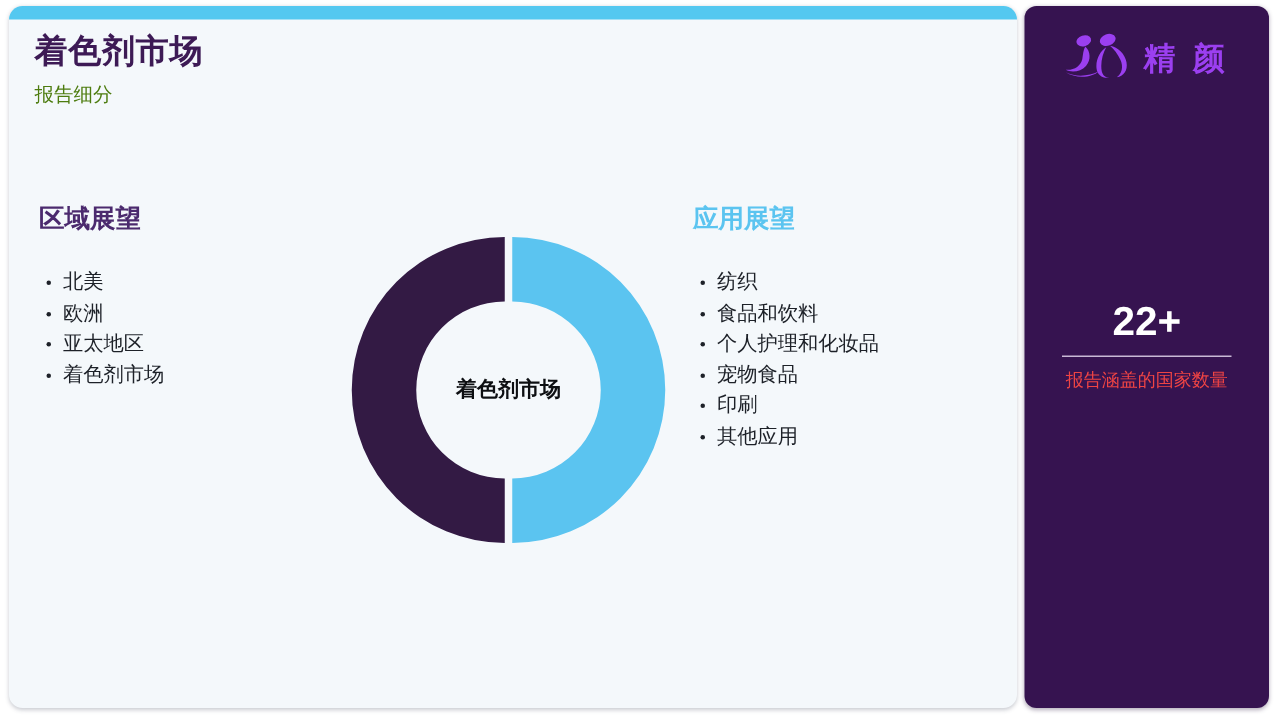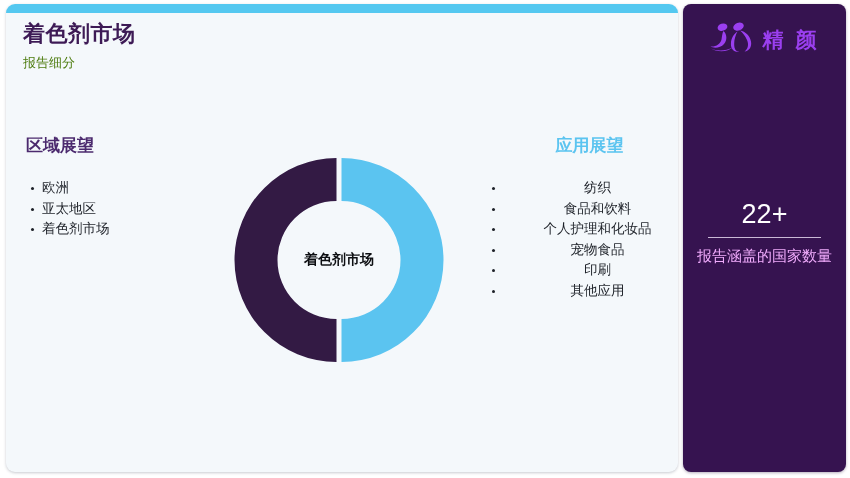--- a/index.html
+++ b/index.html
@@ -60,21 +60,21 @@
     color: #4d7c0f;
     font-weight: normal;
   }
 
   
   .col {
     position: absolute;
     top: 131px;
   }
   .col-left  { left: 20px; width: 190px; }
-  .col-right { left: 481px; width: 205px; text-align: center; }
+  .col-right { left: 456px; width: 205px; }
 
   .col-heading {
     margin: 0 0 22px 0;
     font-size: 17px;
     font-weight: bold;
     line-height: 1.25;
   }
   .heading-purple { color: #4b2a6e; }
   .heading-blue   { color: #5bc4f0; }
 
@@ -158,33 +158,33 @@
 
   .stat {
     position: absolute;
     left: 0;
     top: 196px;
     width: 163px;
     text-align: center;
   }
   .stat-value {
     font-size: 27px;
-    font-weight: normal;
+    font-weight: bold;
     color: #ffffff;
     line-height: 1.05;
   }
   .stat-divider {
     width: 113px;
     height: 1px;
     background: #c9b9d6;
     margin: 9px auto 8px auto;
   }
   .stat-label {
-    font-size: 15px;
-    color: #f0abfc;
+    font-size: 12px;
+    color: #ef4444;
     line-height: 1.3;
   }
 
   .site-url {
     position: absolute;
     left: 0;
     bottom: 23px;
     width: 163px;
     text-align: center;
     font-size: 13px;
@@ -201,20 +201,21 @@
     <div class="accent-bar"></div>
 
     <div class="title-block">
       <h1 class="main-title">着色剂市场</h1>
       <p class="sub-title">报告细分</p>
     </div>
 
     <div class="col col-left">
       <h2 class="col-heading heading-purple">区域展望</h2>
       <ul class="bullets">
+        <li>北美</li>
         <li>欧洲</li>
         <li>亚太地区</li>
         <li>着色剂市场</li>
       </ul>
     </div>
 
     <div class="col col-right">
       <h2 class="col-heading heading-blue">应用展望</h2>
       <ul class="bullets">
         <li>纺织</li>

